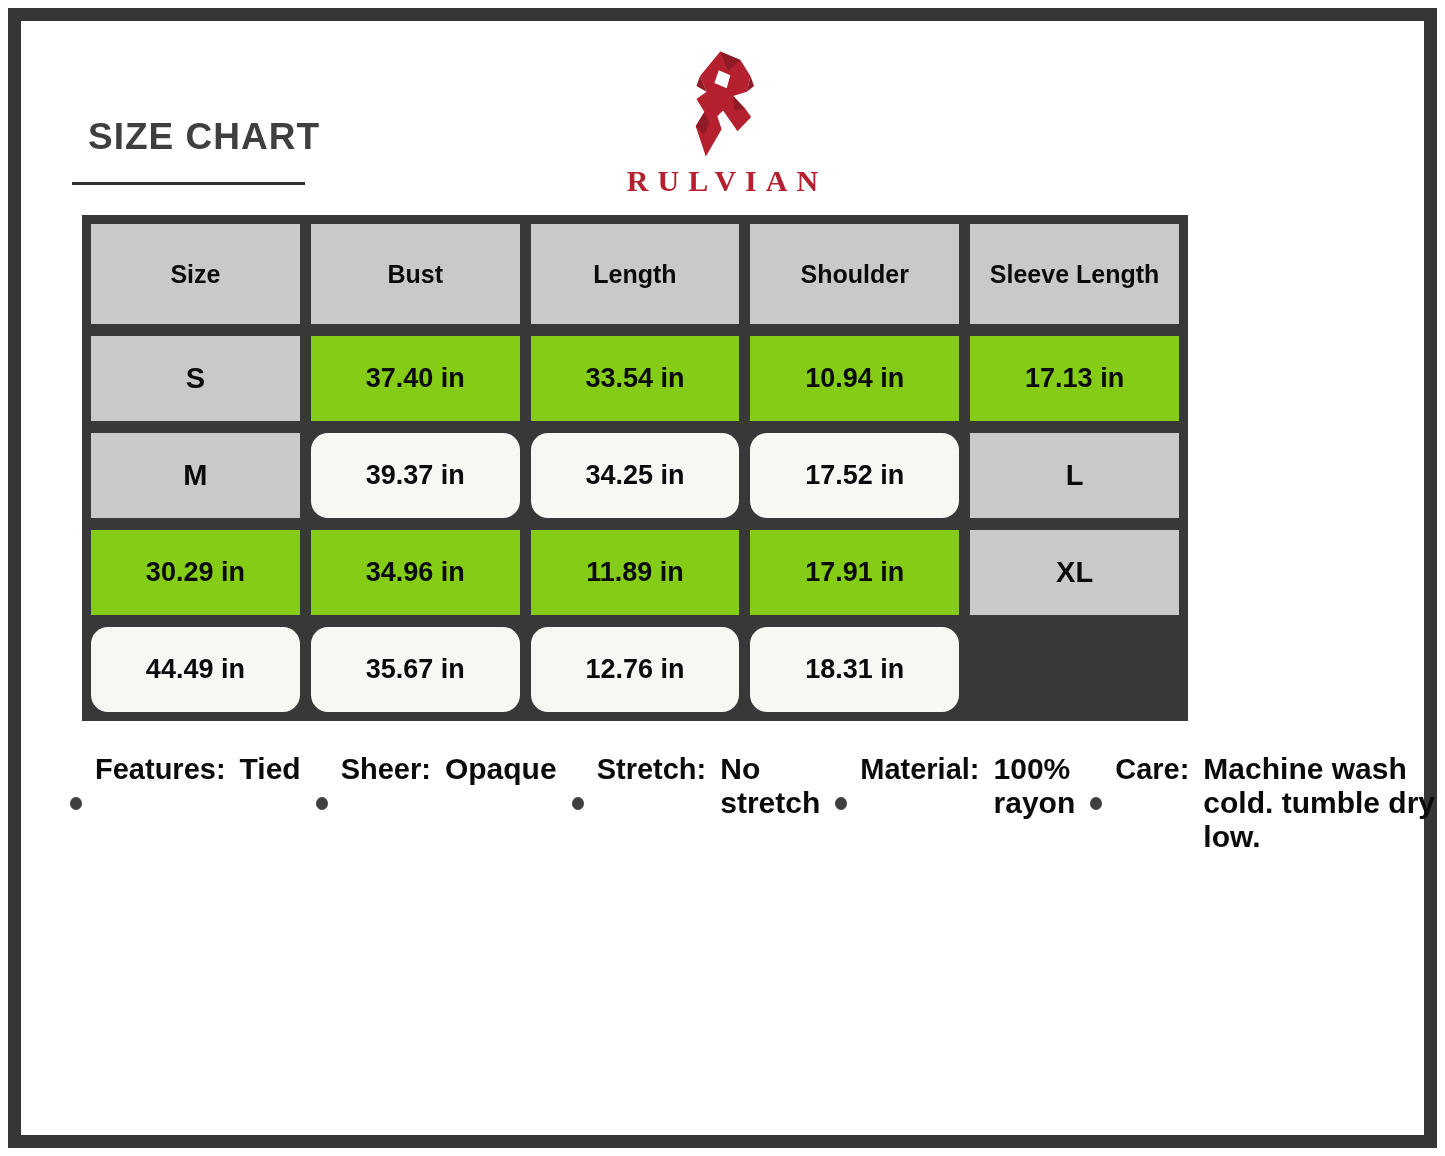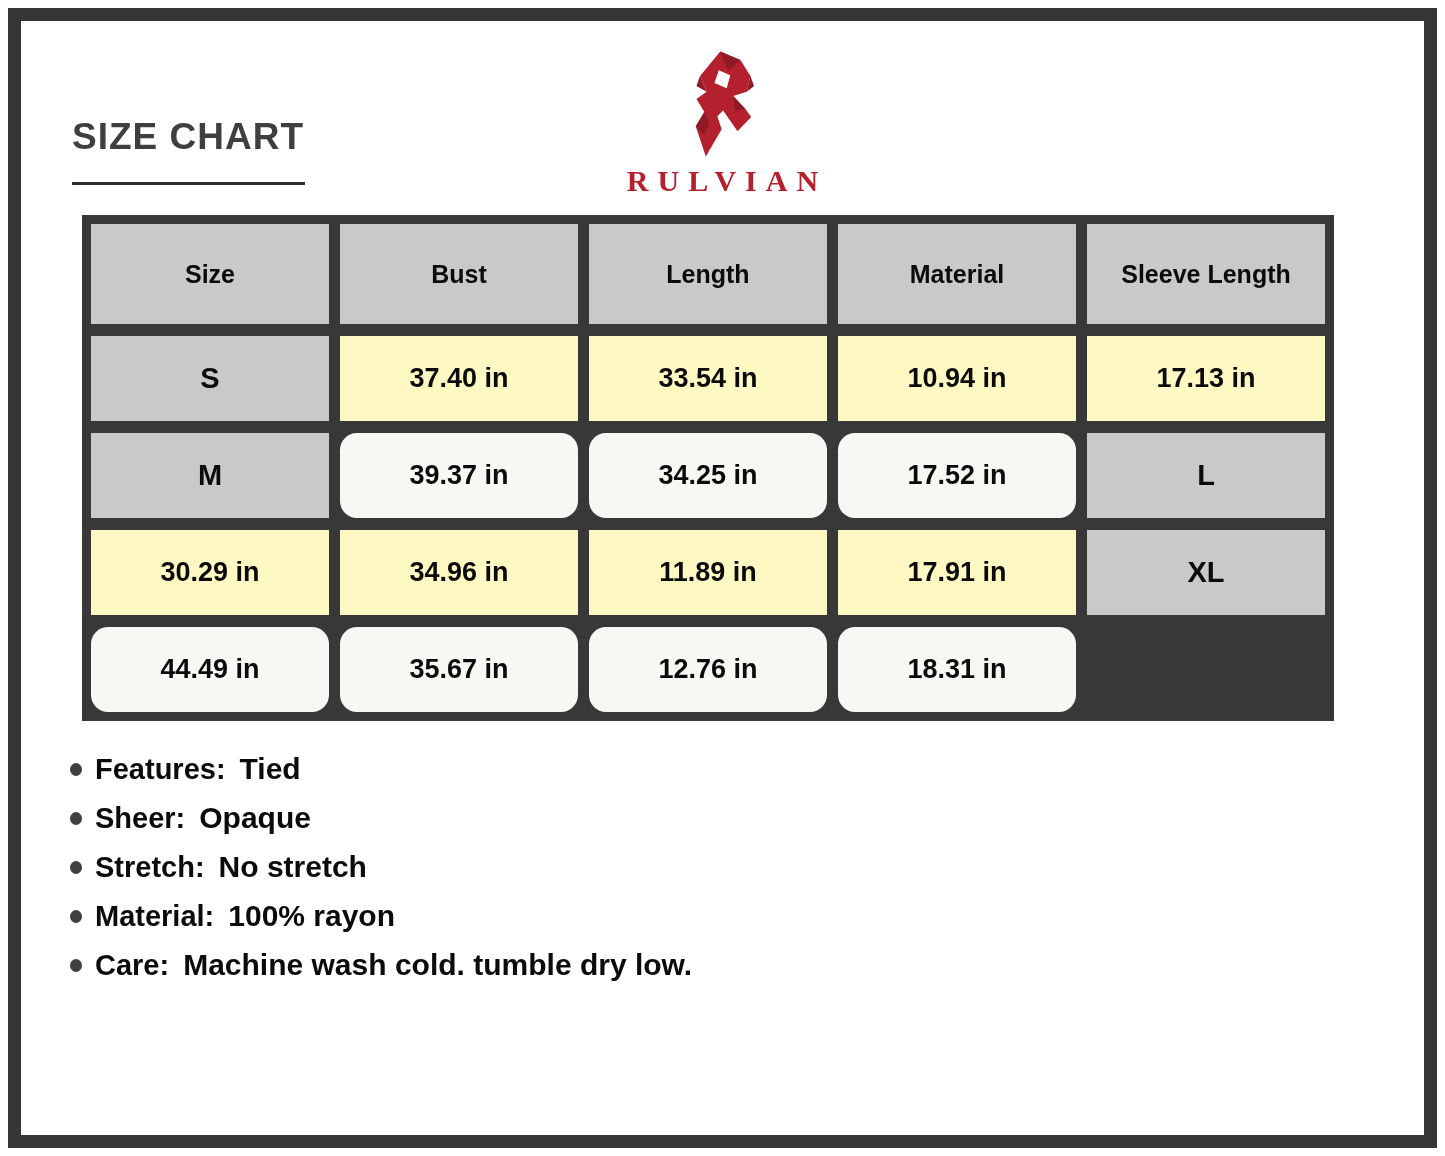--- a/index.html
+++ b/index.html
@@ -13,21 +13,21 @@
   .frame {
     position: absolute;
     left: 8px; top: 8px; right: 8px; bottom: 8px;
     border: 13px solid #363636;
     background: #ffffff;
   }
 
   
   .page-title {
     position: absolute;
-    left: 72px; top: 116px;
+    left: 88px; top: 116px;
     font-size: 37px;
     font-weight: bold;
     letter-spacing: 1px;
     color: #3f3f3f;
   }
   .title-underline {
     position: absolute;
     left: 72px; top: 182px;
     width: 233px; height: 3px;
     background: #2e2e2e;
@@ -48,48 +48,47 @@
     font-size: 30px;
     letter-spacing: 9px;
     margin-right: -9px; 
     color: #B5202F;
   }
 
   
   .size-table {
     position: absolute;
     left: 82px; top: 215px;
-    width: 1252px;
+    width: 1106px;
     background: #383838;
     padding: 9px;
     display: grid;
     grid-template-columns: repeat(5, 1fr);
     grid-template-rows: 100px 85px 85px 85px 85px;
     column-gap: 11px;
     row-gap: 12px;
   }
   .cell {
     display: flex;
     align-items: center;
     justify-content: center;
     color: #0b0b0b;
     font-weight: bold;
   }
   .cell.head   { background: #c9c9c9; font-size: 25px; }
   .cell.sizec  { background: #c9c9c9; font-size: 29px; }
   .cell.data   { font-size: 27px; }
-  .cell.white  { background: #fef9c3; }
+  .cell.white  { background: #84cc16; }
   .cell.alt    { background: #f7f7f4; border-radius: 17px; }
 
   
   .details {
     position: absolute;
     left: 70px; top: 752px;
     display: flex;
-    flex-direction: column;
     gap: 15px;
   }
   .detail-line {
     display: flex;
     align-items: baseline;
   }
   .bullet-dot {
     width: 12px; height: 13px;
     border-radius: 50%;
     background: #3f3f3f;
@@ -128,21 +127,21 @@
     <polygon fill="#8E1A25" points="99,58 104,36 109,50"></polygon>
   </svg>
   <div class="brand-name">RULVIAN</div>
 </div>
 
 <div class="size-table">
 
   <div class="cell head">Size</div>
   <div class="cell head">Bust</div>
   <div class="cell head">Length</div>
-  <div class="cell head">Material</div>
+  <div class="cell head">Shoulder</div>
   <div class="cell head">Sleeve Length</div>
 
   <div class="cell sizec">S</div>
   <div class="cell data white">37.40 in</div>
   <div class="cell data white">33.54 in</div>
   <div class="cell data white">10.94 in</div>
   <div class="cell data white">17.13 in</div>
 
   <div class="cell sizec">M</div>
   <div class="cell data alt">39.37 in</div>

